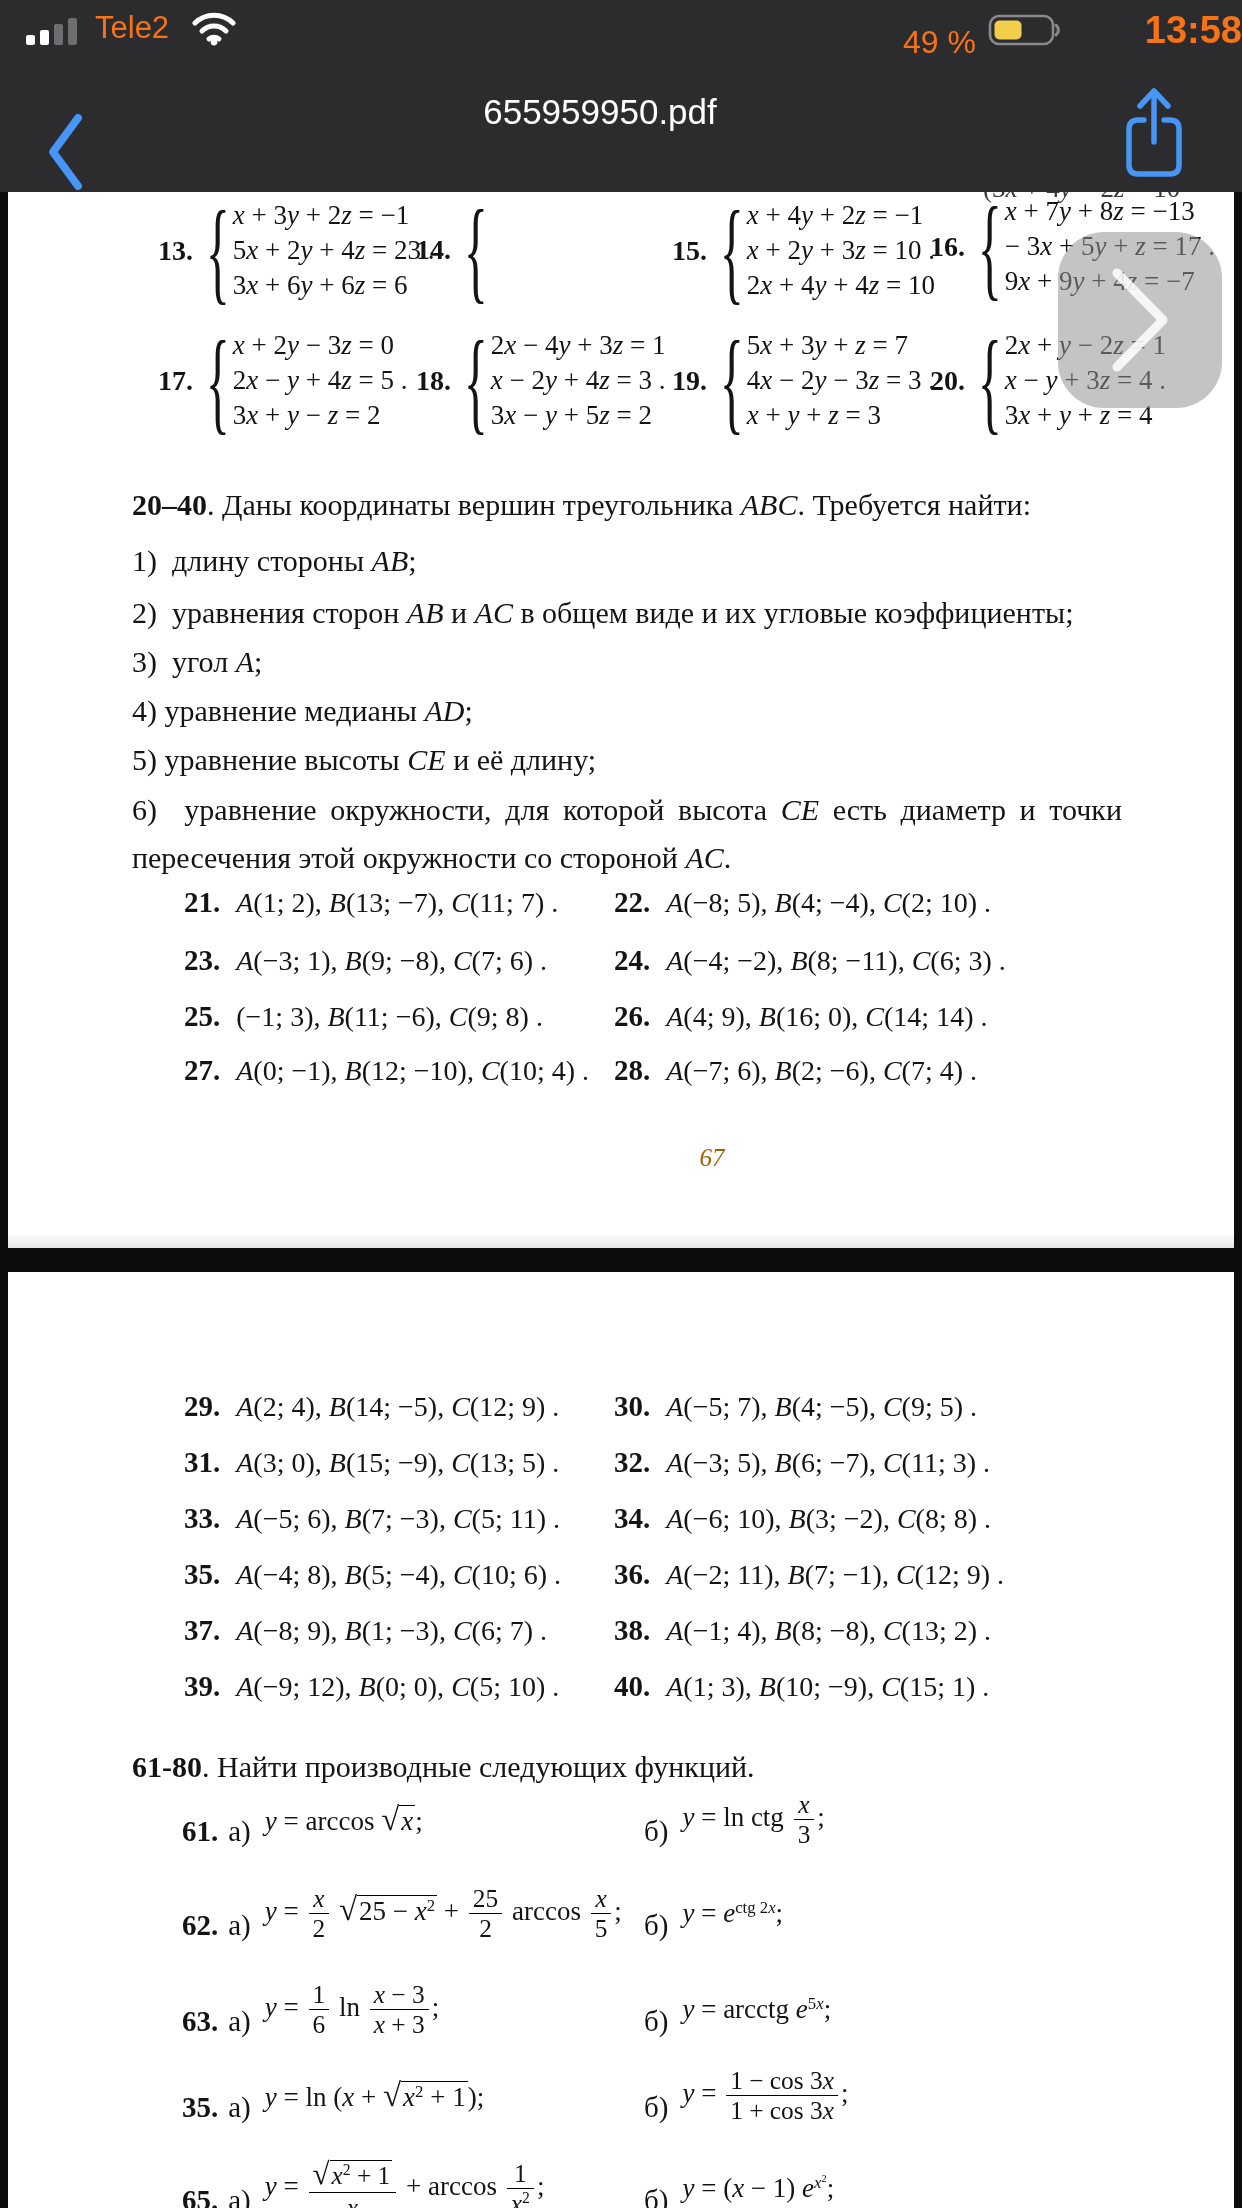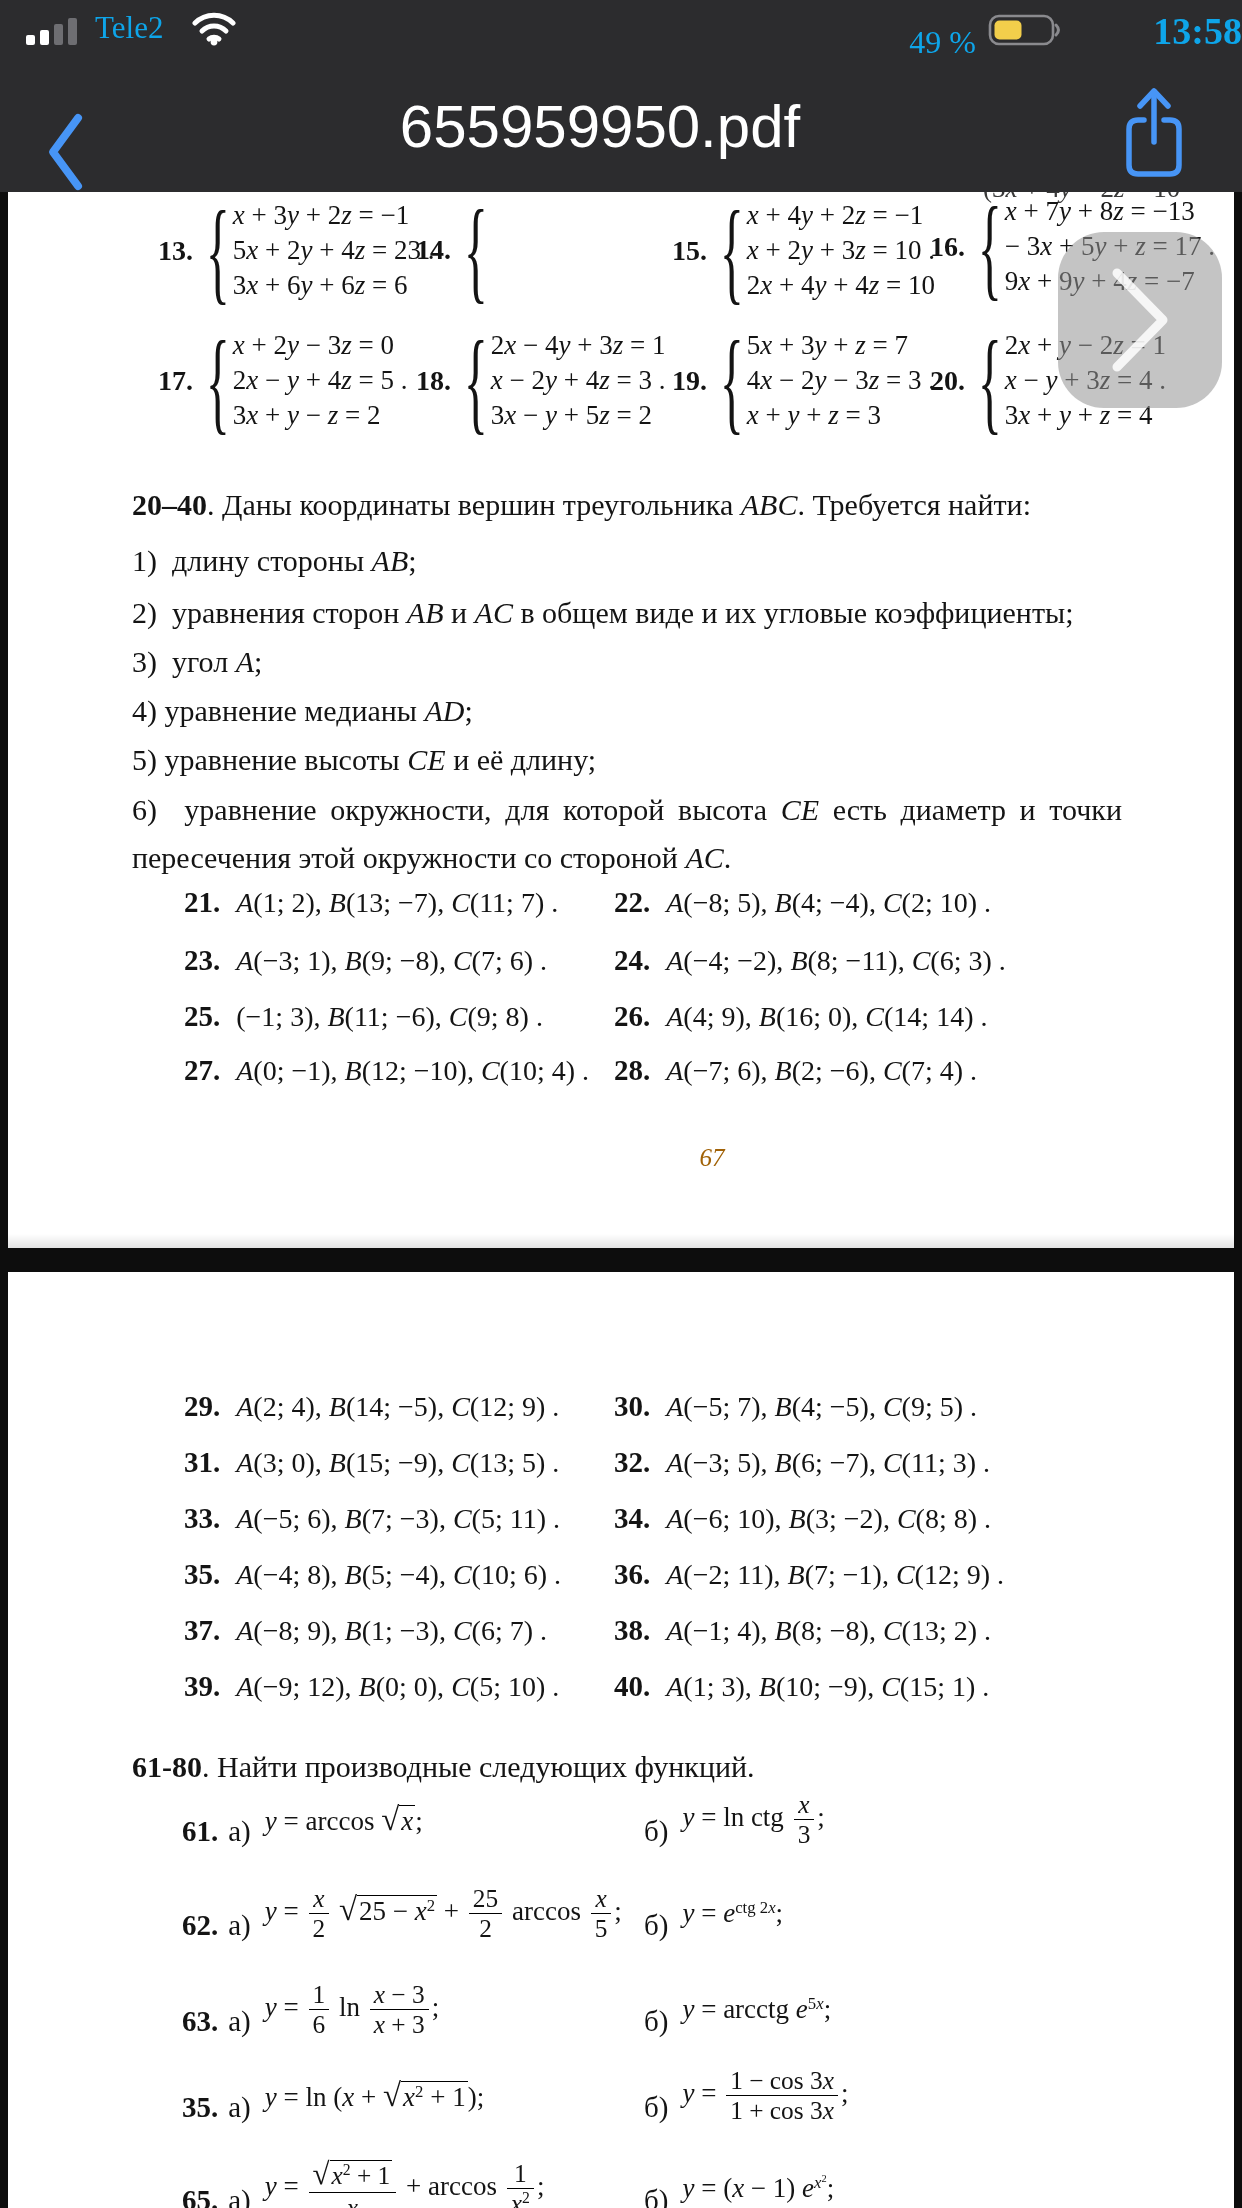--- a/index.html
+++ b/index.html
@@ -2,33 +2,33 @@
 <html><head>
 <meta charset="utf-8">
 <style>
   html,body{margin:0;padding:0;background:#0d0d0d;}
   body{width:1242px;height:2208px;position:relative;overflow:hidden;
        font-family:"Liberation Serif","DejaVu Serif",serif;color:#141414;}
 
   
   .chrome{position:absolute;left:0;top:0;width:1242px;height:192px;background:#2c2c2e;z-index:30;}
   .statusbar{position:absolute;left:0;top:0;width:1086px;height:60px;
-             font-family:Liberation Serif, serif;color:#0ea5e9;}
+             font-family:Liberation Sans, sans-serif;color:#f97316;}
   .sig{position:absolute;left:26px;top:14px;}
   .carrier{position:absolute;left:95px;top:10px;font-size:31px;font-weight:400;}
   .wifi{position:absolute;left:192px;top:12px;}
   .clock{position:absolute;left:0;top:9px;width:1242px;text-align:right;font-size:38px;font-weight:600;}
   .battpct{position:absolute;right:110px;top:24px;font-size:32px;font-weight:400;}
   .batt{position:absolute;right:22px;top:13px;}
 
   .navbar{position:absolute;left:0;top:60px;width:1242px;height:132px;
           font-family:"Liberation Sans","DejaVu Sans",sans-serif;}
   .backbtn{position:absolute;left:44px;top:52px;width:44px;height:80px;cursor:pointer;}
   .navtitle{position:absolute;left:0;top:32px;width:1200px;text-align:center;
-            color:#fff;font-size:60px;font-weight:500;}
+            color:#fff;font-size:35px;font-weight:500;}
   .sharebtn{position:absolute;right:54px;top:26px;width:68px;height:92px;cursor:pointer;}
 
   
   .pdfarea{position:absolute;left:0;top:192px;width:1242px;height:2016px;background:#0d0d0d;}
   .page{position:absolute;left:8px;width:1226px;background:#fff;overflow:hidden;}
   .page1{top:0;height:1056px;}
   .page2{top:1080px;height:936px;}
   .page1::after{content:"";position:absolute;left:0;bottom:0;width:100%;height:14px;
                 background:linear-gradient(#ffffff,#e3e3e3);}
 

